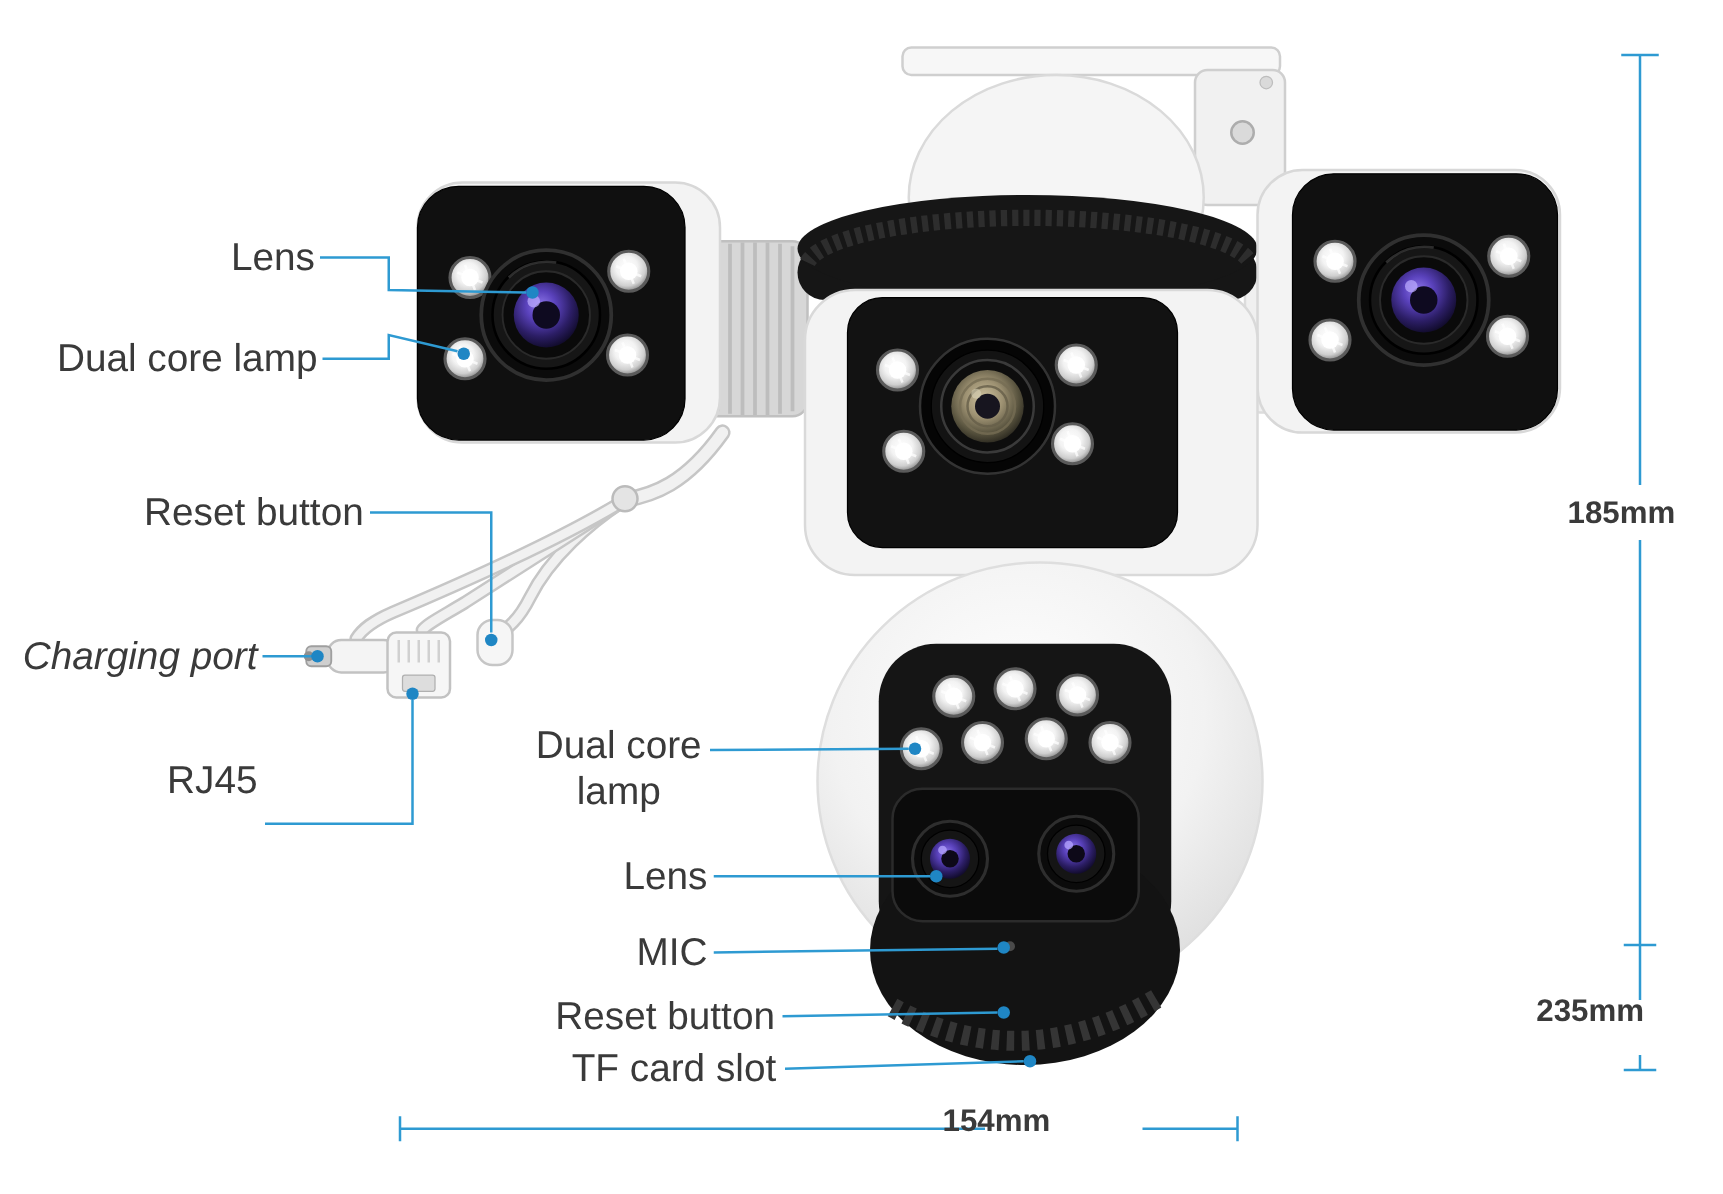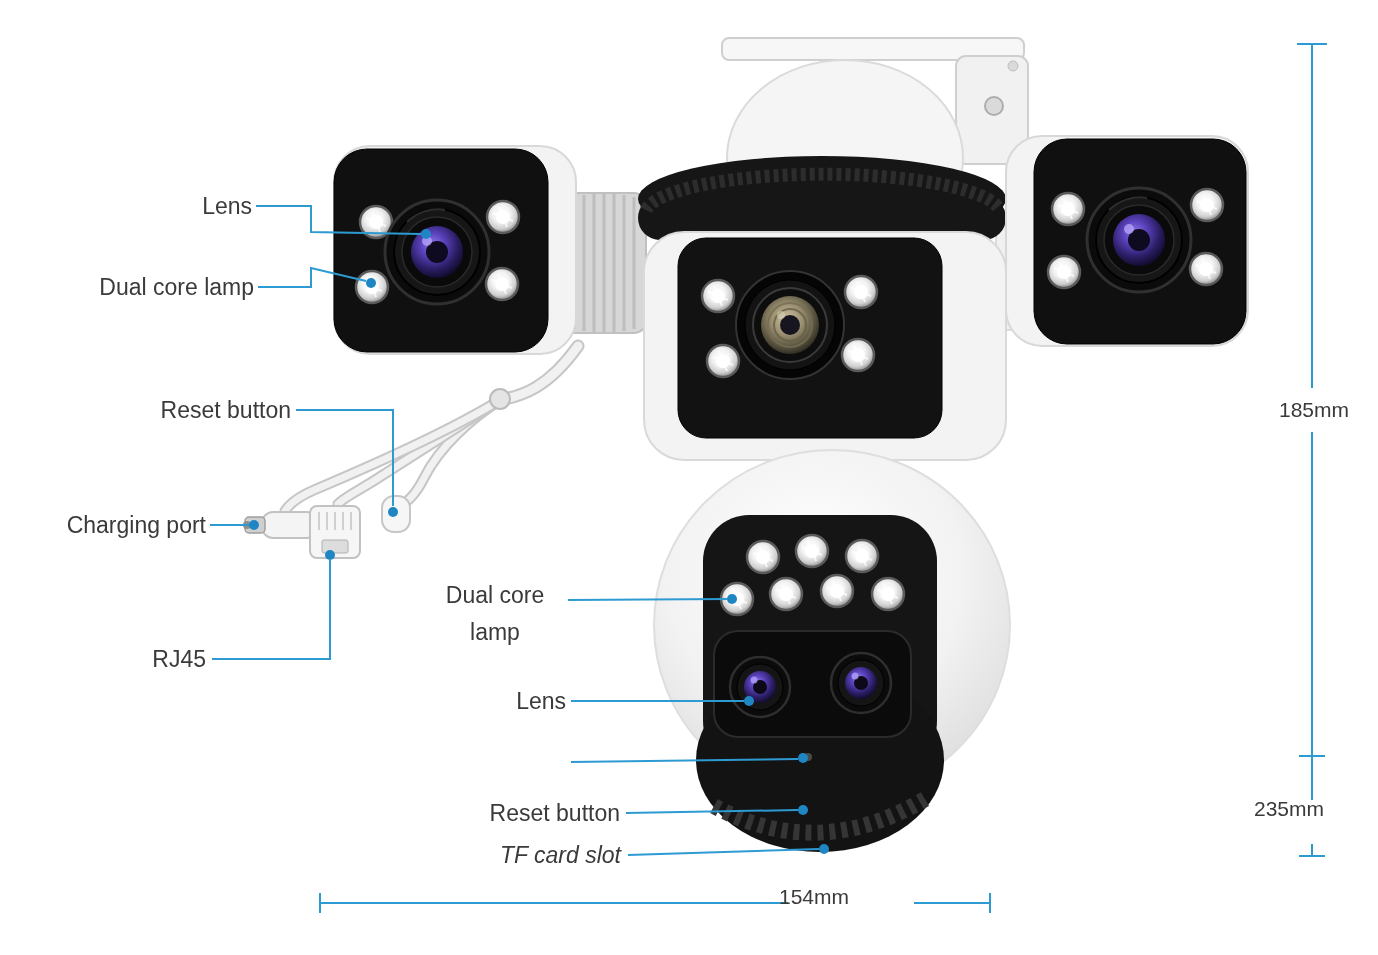--- a/index.html
+++ b/index.html
@@ -6,33 +6,33 @@
   .stage{
     position:relative;
     width:1378px;height:955px;
     background:#ffffff;
     font-family:"Liberation Sans", sans-serif;
     overflow:hidden;
   }
   .art{position:absolute;left:0;top:0;}
   .lbl{
     position:absolute;
-    font-size:23px;
+    font-size:31px;
     line-height:34px;
     color:#3a3a3a;
     white-space:nowrap;
   }
   .lbl.r{text-align:right;}
   .lbl.c{text-align:center;white-space:normal;line-height:37px;}
   .dim{
     position:absolute;
-    font-size:21px;
+    font-size:25px;
     line-height:34px;
     color:#3a3a3a;
-    text-align:center;
+    font-weight:bold;
   }
 </style>
 </head>
 <body>
 
 <div class="stage">
 
   <svg class="art" width="1378" height="955" viewBox="0 0 1378 955" xmlns="http://www.w3.org/2000/svg">
     <defs>
       <radialGradient id="ledGrad" cx="45%" cy="40%" r="60%">
@@ -229,24 +229,25 @@
       <line x1="320" y1="893" x2="320" y2="913"></line>
       <line x1="320" y1="903" x2="788" y2="903"></line>
       <line x1="914" y1="903" x2="990" y2="903"></line>
       <line x1="990" y1="893" x2="990" y2="913"></line>
     </g>
   </svg>
 
   <div class="lbl r" style="left:22px;top:189px;width:230px;">Lens</div>
   <div class="lbl r" style="left:14px;top:270px;width:240px;">Dual core lamp</div>
   <div class="lbl r" style="left:51px;top:393px;width:240px;">Reset button</div>
-  <div class="lbl r" style="left:0px;top:508px;width:206px;">Charging port</div>
+  <div class="lbl r" style="left:0px;top:508px;width:206px;font-style:italic;">Charging port</div>
   <div class="lbl c" style="left:425px;top:577px;width:140px;">Dual core lamp</div>
-  <div class="lbl r" style="left:0px;top:642px;width:206px;">RJ45</div>
+  <div class="lbl r" style="left:0px;top:607px;width:206px;">RJ45</div>
   <div class="lbl r" style="left:386px;top:684px;width:180px;">Lens</div>
+  <div class="lbl r" style="left:386px;top:745px;width:180px;">MIC</div>
   <div class="lbl r" style="left:380px;top:796px;width:240px;">Reset button</div>
-  <div class="lbl r" style="left:381px;top:838px;width:240px;font-style:italic;">TF card slot</div>
+  <div class="lbl r" style="left:381px;top:838px;width:240px;">TF card slot</div>
 
   <div class="dim" style="left:1254px;top:393px;width:120px;">185mm</div>
   <div class="dim" style="left:1229px;top:792px;width:120px;">235mm</div>
   <div class="dim" style="left:754px;top:880px;width:120px;">154mm</div>
 
 </div>
 
 </body></html>

